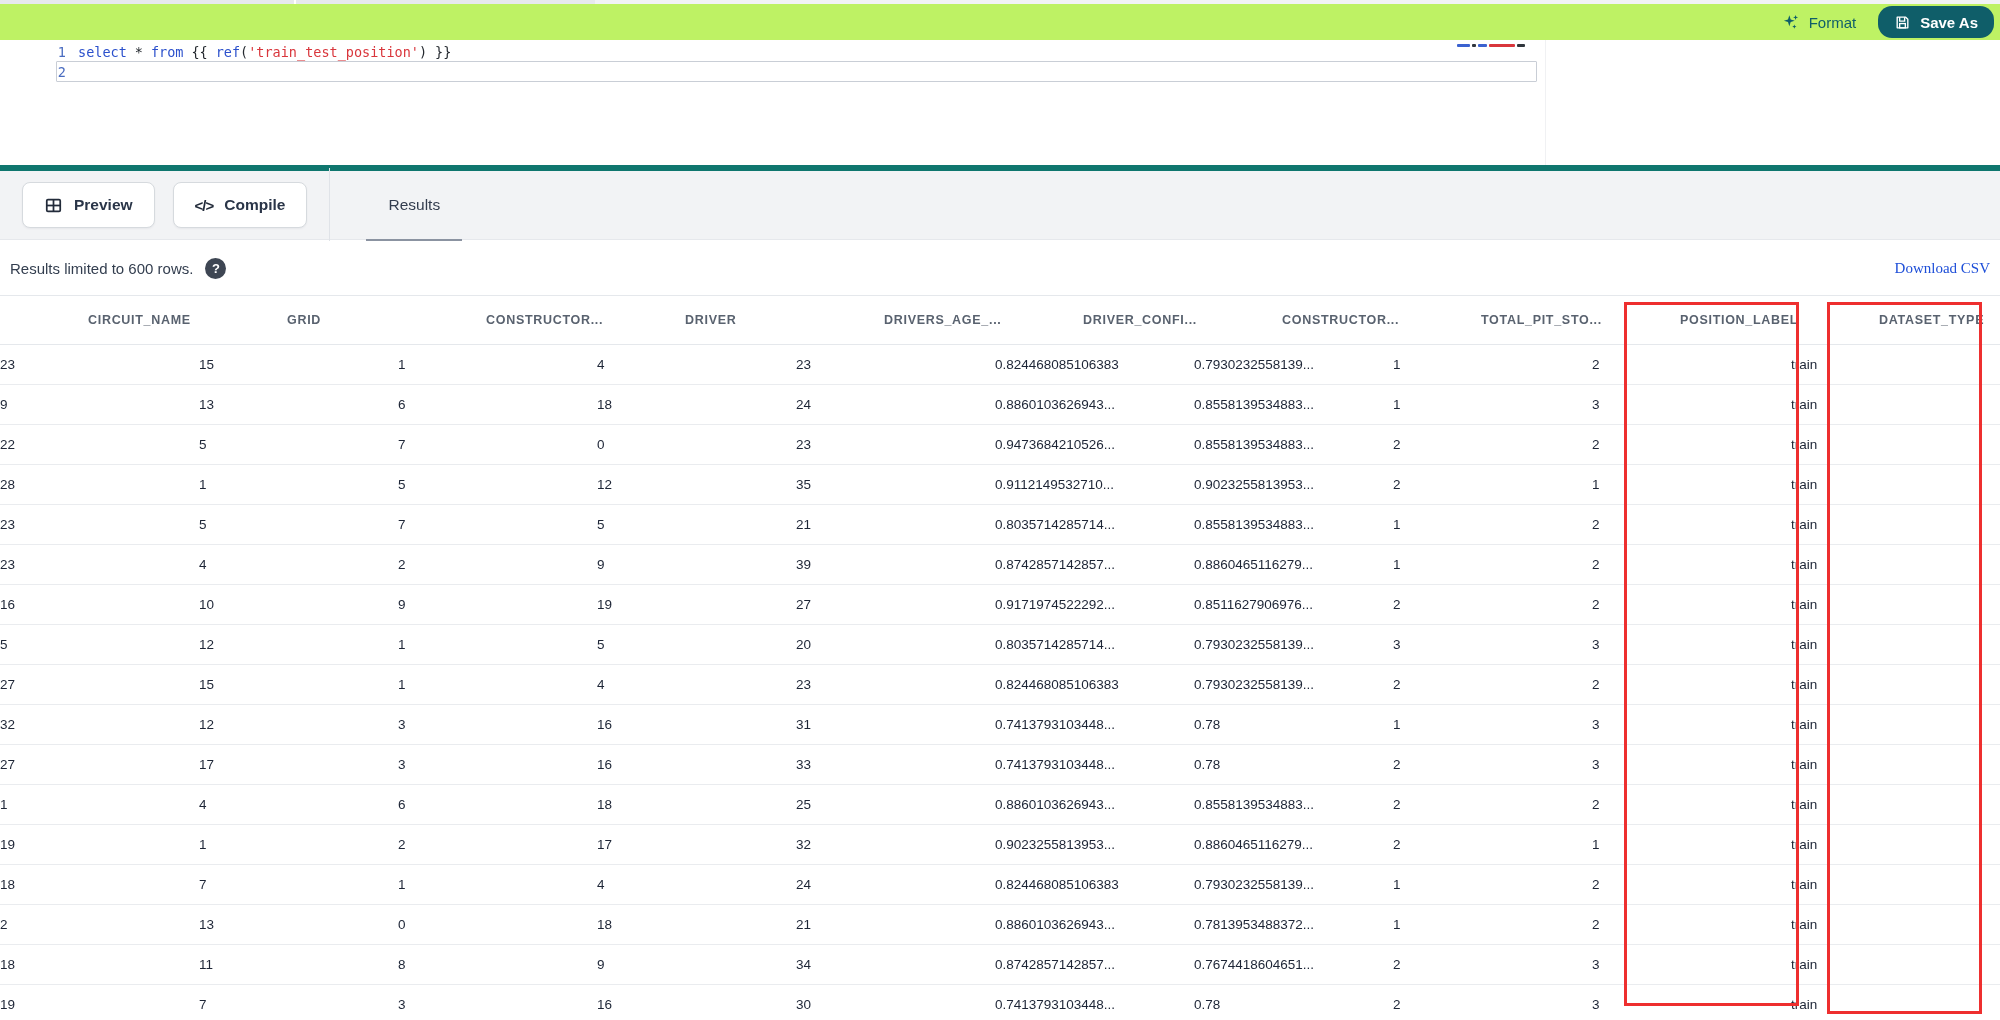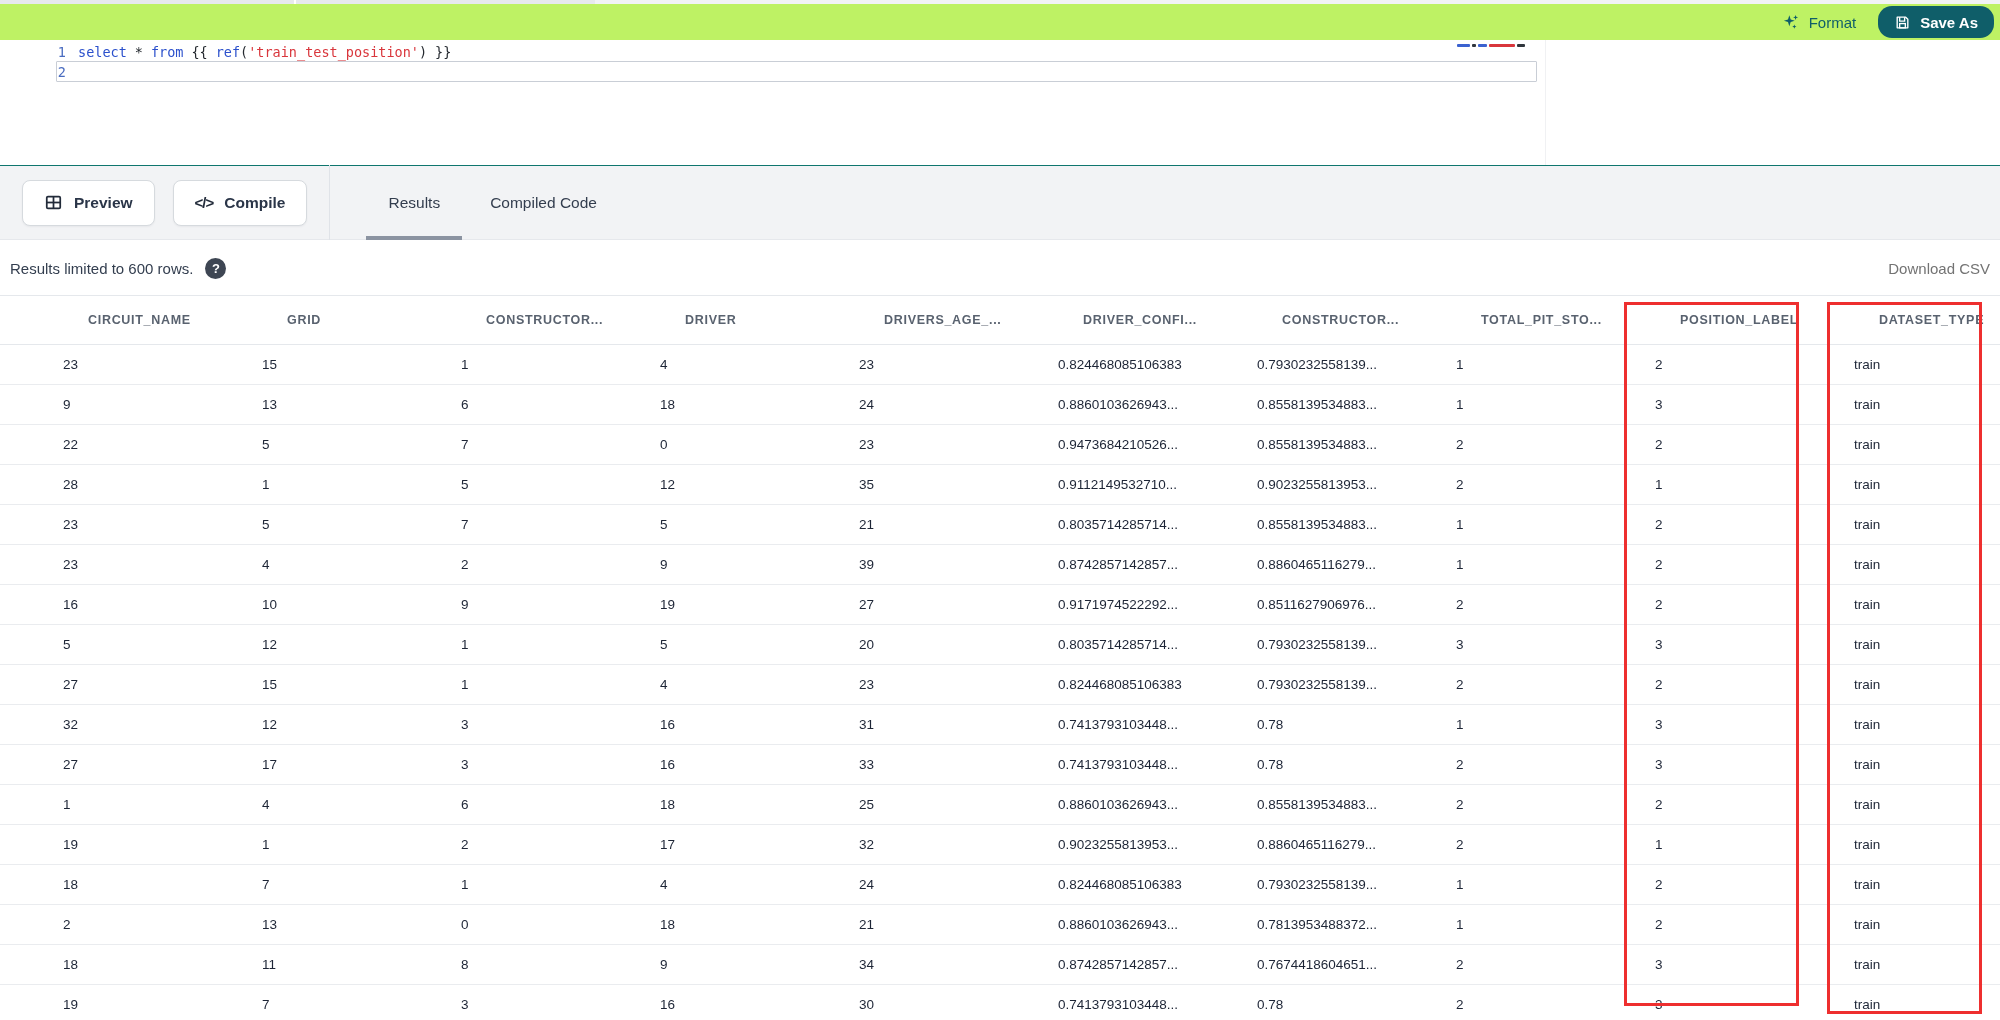--- a/index.html
+++ b/index.html
@@ -49,21 +49,21 @@
     position:absolute; left:56px; top:21px; width:1481px; height:21px;
     border:1px solid #c9ced6; border-radius:1px;
   }
   .editor-sep { position:absolute; left:1545px; top:0; width:1px; height:125px; background:#f0f1f3; }
   .minimap { position:absolute; left:1457px; top:3px; height:5px; display:flex; align-items:center; gap:2px; }
   .minimap i { display:block; height:3px; border-radius:1px; }
 
   
   .actionbar {
     position:absolute; top:165px; left:0; width:100%; height:75px;
-    background:#f2f3f5; border-top:1px solid #0f766e; border-bottom:1px solid #e6e8ec;
+    background:#f2f3f5; border-top:6px solid #0f766e; border-bottom:1px solid #e6e8ec;
     display:flex; align-items:center;
   }
   .btn {
     background:#ffffff; border:1px solid #d6dade; border-radius:8px; height:46px;
     display:flex; align-items:center; gap:11px; padding:0 21px;
     font-size:15.5px; color:#2a3548; font-weight:bold;
     font-family:"Liberation Sans", sans-serif;
     box-shadow:0 1px 2px rgba(16,24,40,0.05); cursor:pointer;
   }
   .btn.preview { margin-left:22px; }
@@ -79,32 +79,32 @@
   
   .resultsbar {
     position:absolute; top:241px; left:0; width:100%; height:54px; background:#ffffff;
     display:flex; align-items:center; padding:0 10px; font-size:15px; color:#333e4f;
   }
   .help-icon {
     width:21px; height:21px; border-radius:50%; background:#3e4653; color:#ffffff;
     display:flex; align-items:center; justify-content:center;
     font-size:13px; font-weight:bold; margin-left:12px; cursor:pointer;
   }
-  .download-link { margin-left:auto; color:#737373; font-size:15px; cursor:pointer; }
+  .download-link { margin-left:auto; color:#1d4ed8; font-size:15px; cursor:pointer;font-family:Liberation Serif, serif; }
 
   
   .rtable { position:absolute; top:295px; left:0; width:100%; }
   .thead {
     height:50px; border-top:1px solid #e5e8ec; border-bottom:1px solid #e5e8ec;
     display:grid; grid-template-columns:repeat(9,199px) 1fr; padding-left:88px;
     align-items:center; font-size:12.5px; font-weight:bold; color:#59626f; letter-spacing:0.7px;
   }
   .trow {
     height:40px; border-bottom:1px solid #eaecef;
-    display:grid; grid-template-columns:repeat(9,199px) 1fr; padding-left:63px;
+    display:grid; grid-template-columns:repeat(9,199px) 1fr; 
     align-items:center; font-size:13.5px; color:#1d2536;
   }
   .tcell, .hcell { overflow:hidden; white-space:nowrap; padding-right:12px; }
 
   
   .redbox { position:absolute; border:3px solid #ee2f2f; background:transparent; }
   .redbox.pos { left:1624px; top:302px; width:175px; height:704px; }
   .redbox.ds  { left:1827px; top:302px; width:155px; height:712px; }
 </style>
 </head>
@@ -171,23 +171,20 @@
   </button>
   <button class="btn compile">
     <span class="compile-glyph">&lt;/&gt;</span>
     <span>Compile</span>
   </button>
   <div class="bar-divider"></div>
   <div class="tabs">
     <div class="tab active">
       <span>Results</span>
     </div>
-    <div class="tab">
-      <span>Compiled Code</span>
-    </div>
   </div>
 </div>
 
 <div class="resultsbar">
   <span>Results limited to 600 rows.</span>
   <span class="help-icon">?</span>
   <span class="download-link">Download CSV</span>
 </div>
 
 <div class="rtable">

